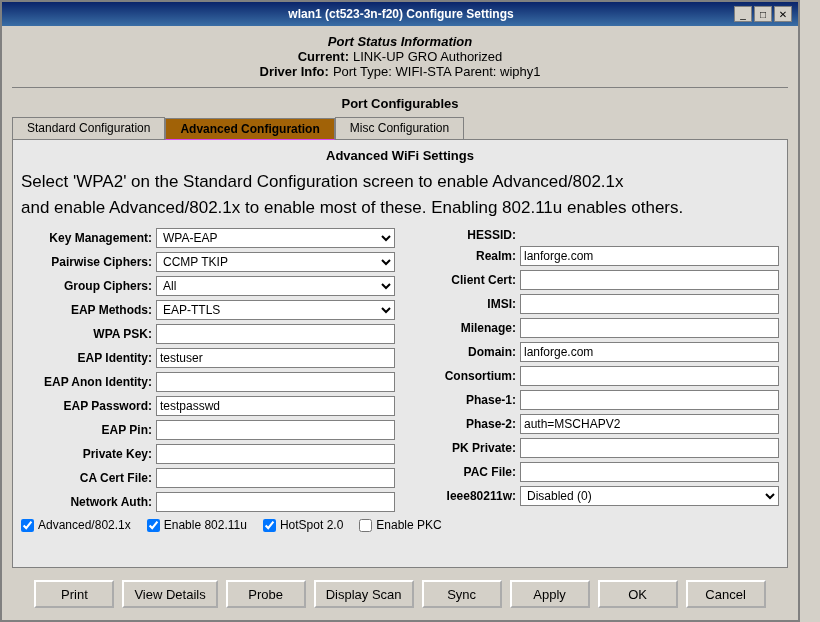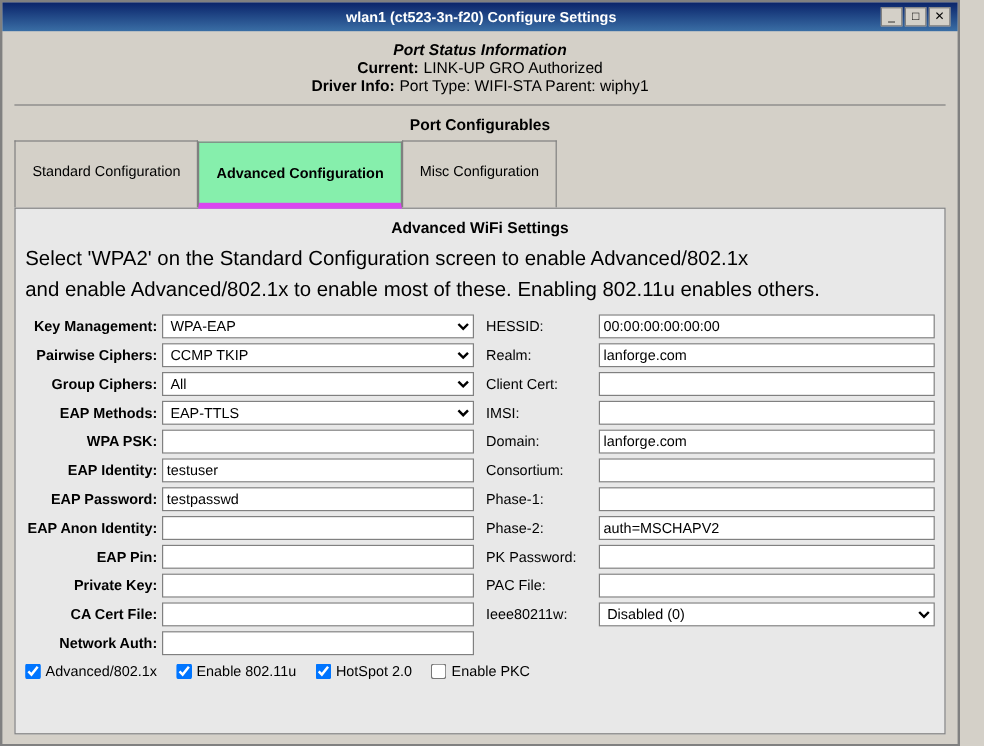--- a/index.html
+++ b/index.html
@@ -84,31 +84,31 @@
     .tabs-area {
       display: flex;
       flex-direction: column;
       flex: 1;
     }
     .tab-bar {
       display: flex;
       gap: 0;
     }
     .tab {
-      padding: 18px 14px;
+      padding: 3px 14px;
       border: 1px solid #808080;
       background: #d4d0c8;
       cursor: pointer;
       border-bottom: none;
       font-size: 12px;
     }
     .tab.active {
-      background: #86efac;
-      font-weight: bold;
-      border-bottom: 5px solid #d946ef;
+      background: #a16207;
+      font-weight: bold;
+      border-bottom: 1px solid #d946ef;
       position: relative;
       top: 1px;
       z-index: 1;
     }
     .tab-content {
       border: 1px solid #808080;
       background: #e8e8e8;
       padding: 8px;
       flex: 1;
     }
@@ -124,37 +124,38 @@
     }
     .fields-container {
       display: flex;
       gap: 10px;
     }
     .fields-col {
       flex: 1;
       display: flex;
       flex-direction: column;
       gap: 4px;
+      margin-left: 21px;
     }
     .field-row {
       display: flex;
       align-items: center;
       gap: 4px;
     }
     .field-label {
       font-weight: bold;
       font-size: 12px;
       min-width: 110px;
       text-align: right;
     }
     .field-label-right {
-      font-weight: normal;
+      font-weight: bold;
       font-size: 12px;
       min-width: 90px;
-      text-align: left;
+      text-align: right;
     }
     .field-input {
       border: 1px solid #808080;
       background: white;
       height: 20px;
       padding: 1px 3px;
       font-size: 12px;
       flex: 1;
     }
     .field-select {
@@ -310,30 +311,30 @@
               <span class="field-label">WPA PSK:</span>
               <input class="field-input" type="text" value="" style="">
             </div>
 
             <div class="field-row">
               <span class="field-label">EAP Identity:</span>
               <input class="field-input" type="text" value="testuser" style="">
             </div>
 
             <div class="field-row">
+              <span class="field-label">EAP Anon Identity:</span>
+              <input class="field-input" type="text" value="" style="">
+            </div>
+
+            <div class="field-row">
               <span class="field-label">EAP Password:</span>
               <input class="field-input" type="text" value="testpasswd" style="">
             </div>
 
             <div class="field-row">
-              <span class="field-label">EAP Anon Identity:</span>
-              <input class="field-input" type="text" value="" style="">
-            </div>
-
-            <div class="field-row">
               <span class="field-label">EAP Pin:</span>
               <input class="field-input" type="text" value="" style="">
             </div>
 
             <div class="field-row">
               <span class="field-label">Private Key:</span>
               <input class="field-input" type="text" value="" style="">
             </div>
 
             <div class="field-row">
@@ -344,38 +345,41 @@
             <div class="field-row">
               <span class="field-label">Network Auth:</span>
               <input class="field-input" type="text" value="" style="">
             </div>
           </div>
 
           <div class="fields-col">
 
             <div class="field-row">
               <span class="field-label-right">HESSID:</span>
-              <input class="field-input" type="text" value="00:00:00:00:00:00" style="">
             </div>
 
             <div class="field-row">
               <span class="field-label-right">Realm:</span>
               <input class="field-input" type="text" value="lanforge.com" style="">
             </div>
 
             <div class="field-row">
               <span class="field-label-right">Client Cert:</span>
               <input class="field-input" type="text" value="" style="">
             </div>
 
             <div class="field-row">
               <span class="field-label-right">IMSI:</span>
               <input class="field-input" type="text" value="" style="">
             </div>
 
+            <div class="field-row">
+              <span class="field-label-right">Milenage:</span>
+              <input class="field-input" type="text" value="" style="">
+            </div>
 
             <div class="field-row">
               <span class="field-label-right">Domain:</span>
               <input class="field-input" type="text" value="lanforge.com" style="">
             </div>
 
             <div class="field-row">
               <span class="field-label-right">Consortium:</span>
               <input class="field-input" type="text" value="" style="">
             </div>
@@ -384,21 +388,21 @@
               <span class="field-label-right">Phase-1:</span>
               <input class="field-input" type="text" value="" style="">
             </div>
 
             <div class="field-row">
               <span class="field-label-right">Phase-2:</span>
               <input class="field-input" type="text" value="auth=MSCHAPV2" style="">
             </div>
 
             <div class="field-row">
-              <span class="field-label-right">PK Password:</span>
+              <span class="field-label-right">PK Private:</span>
               <input class="field-input" type="text" value="" style="">
             </div>
 
             <div class="field-row">
               <span class="field-label-right">PAC File:</span>
               <input class="field-input" type="text" value="" style="">
             </div>
 
             <div class="field-row">
               <span class="field-label-right">Ieee80211w:</span>
@@ -427,14 +431,24 @@
             <span>HotSpot 2.0</span>
           </label>
           <label class="checkbox-item">
             <input type="checkbox" style="">
             <span>Enable PKC</span>
           </label>
         </div>
       </div>
     </div>
 
+    <div class="bottom-buttons">
+      <button class="btn">Print</button>
+      <button class="btn">View Details</button>
+      <button class="btn">Probe</button>
+      <button class="btn">Display Scan</button>
+      <button class="btn">Sync</button>
+      <button class="btn">Apply</button>
+      <button class="btn">OK</button>
+      <button class="btn">Cancel</button>
+    </div>
   </div>
 </div>
 
 </body></html>

